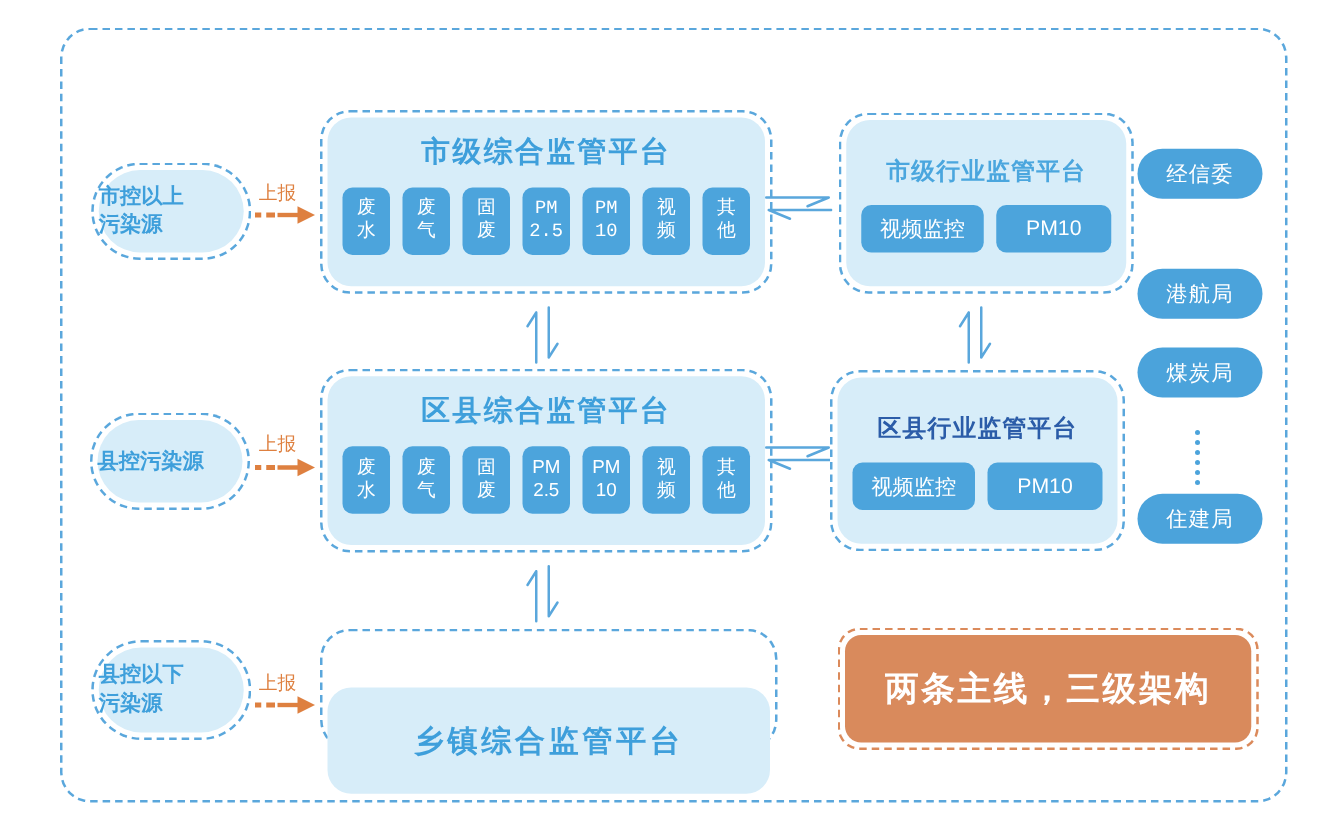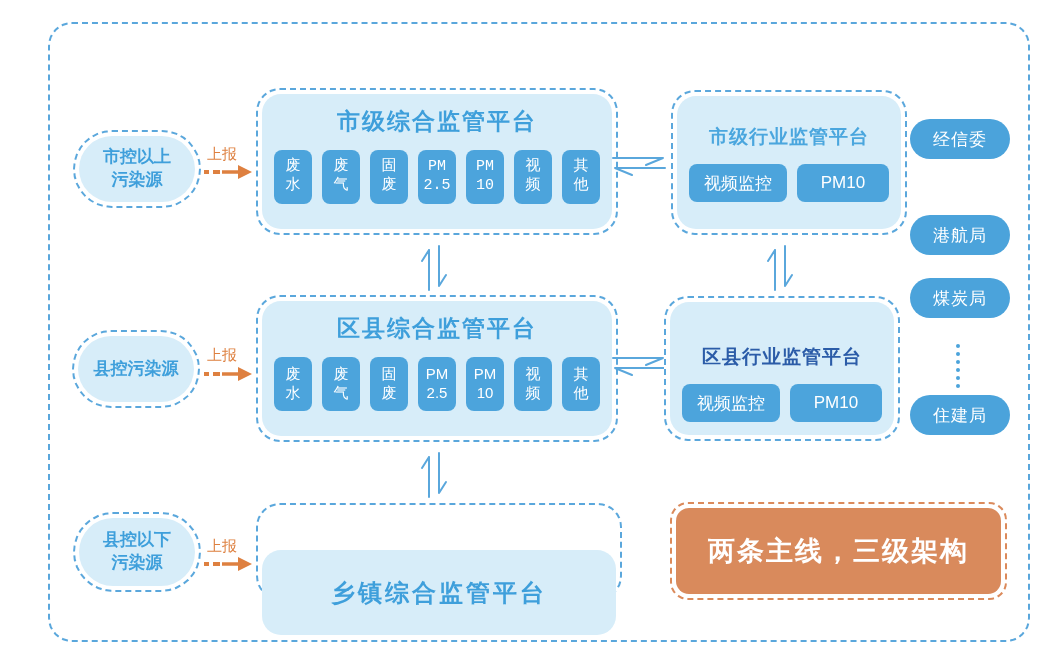--- a/index.html
+++ b/index.html
@@ -9,21 +9,21 @@
   }
   .abs { position:absolute; box-sizing:border-box; }
 
   
   .frame { border:2px dashed #5AA7DC; border-radius:24px; }
 
   
   .pill { border:2px dashed #5AA7DC; border-radius:42px; padding:4px; background:#fff; }
   .pill-inner {
     width:100%; height:100%; background:#D7EDF9; border-radius:36px;
-    display:flex; flex-direction:column; align-items:center; justify-content:center;
+    display:flex; flex-direction:column; align-items:flex-start; justify-content:center;
     color:#3E9FDB; font-weight:700; font-size:17px; line-height:1.35; text-align:center;
   }
 
   
   .report-label { color:#DE8040; font-size:15px; font-weight:500; }
 
   
   .bigbox { border:2px dashed #5AA7DC; border-radius:24px; padding:4px; background:#fff; }
   .bigbox-inner { width:100%; height:100%; background:#D7EDF9; border-radius:19px; overflow:hidden; }
 
@@ -31,21 +31,21 @@
   .modules { display:flex; justify-content:center; gap:10px; margin-top:13px; }
   .module {
     width:38px; height:54px; background:#4CA4DC; border-radius:8px;
     color:#fff; font-size:15px; line-height:1.25;
     display:flex; flex-direction:column; align-items:center; justify-content:center;
   }
   .module span { display:block; }
 
   .industry-title { text-align:center; font-size:19px; font-weight:700; padding-top:28px; letter-spacing:1px; }
   .industry-title.light { color:#4AA6DE; }
-  .industry-title.navy { color:#2B5CA8;margin-top:14px; }
+  .industry-title.navy { color:#2B5CA8; }
   .imodules { display:flex; justify-content:center; gap:10px; margin-top:14px; }
   .imodule {
     background:#4CA4DC; border-radius:8px; color:#fff; font-size:17px; height:38px;
     display:flex; align-items:center; justify-content:center;
   }
   .imodule.wide { width:98px; }
   .imodule.pm { width:92px; }
 
   .township-inner { display:flex; align-items:center; justify-content:center;margin-top:41px; }
   .township-title { font-size:24px; font-weight:700; color:#3E9FDB; letter-spacing:3px; }

